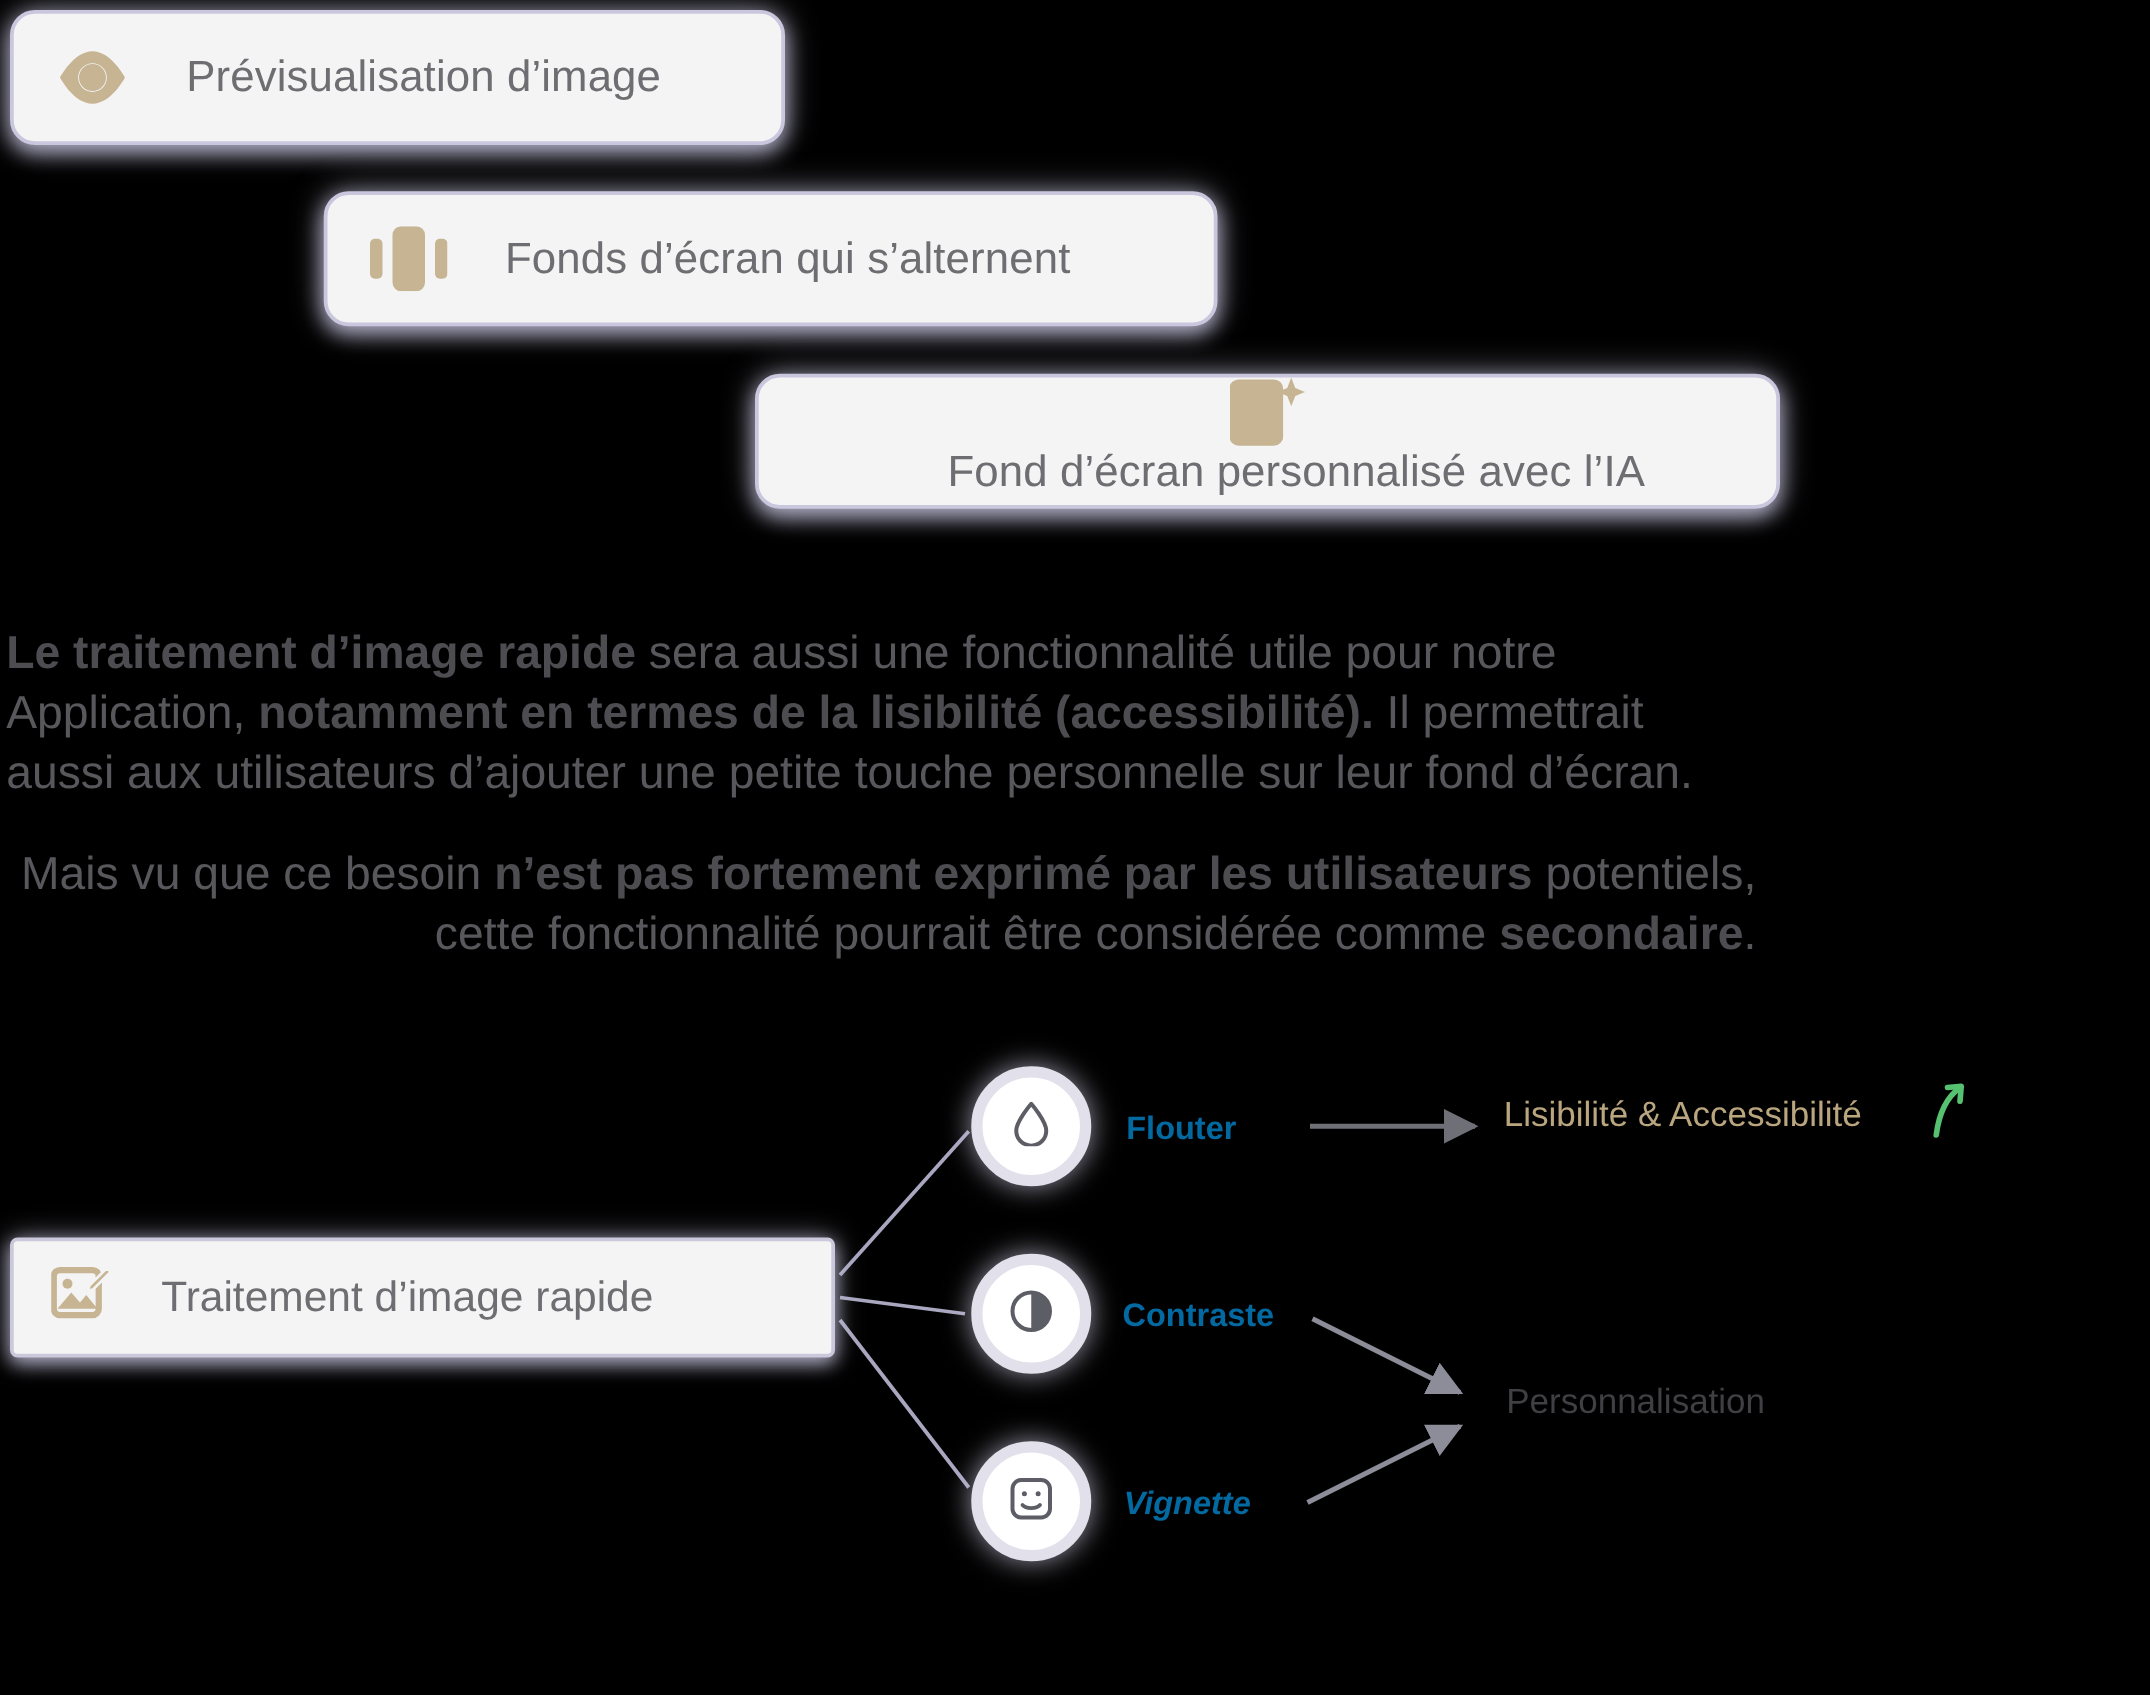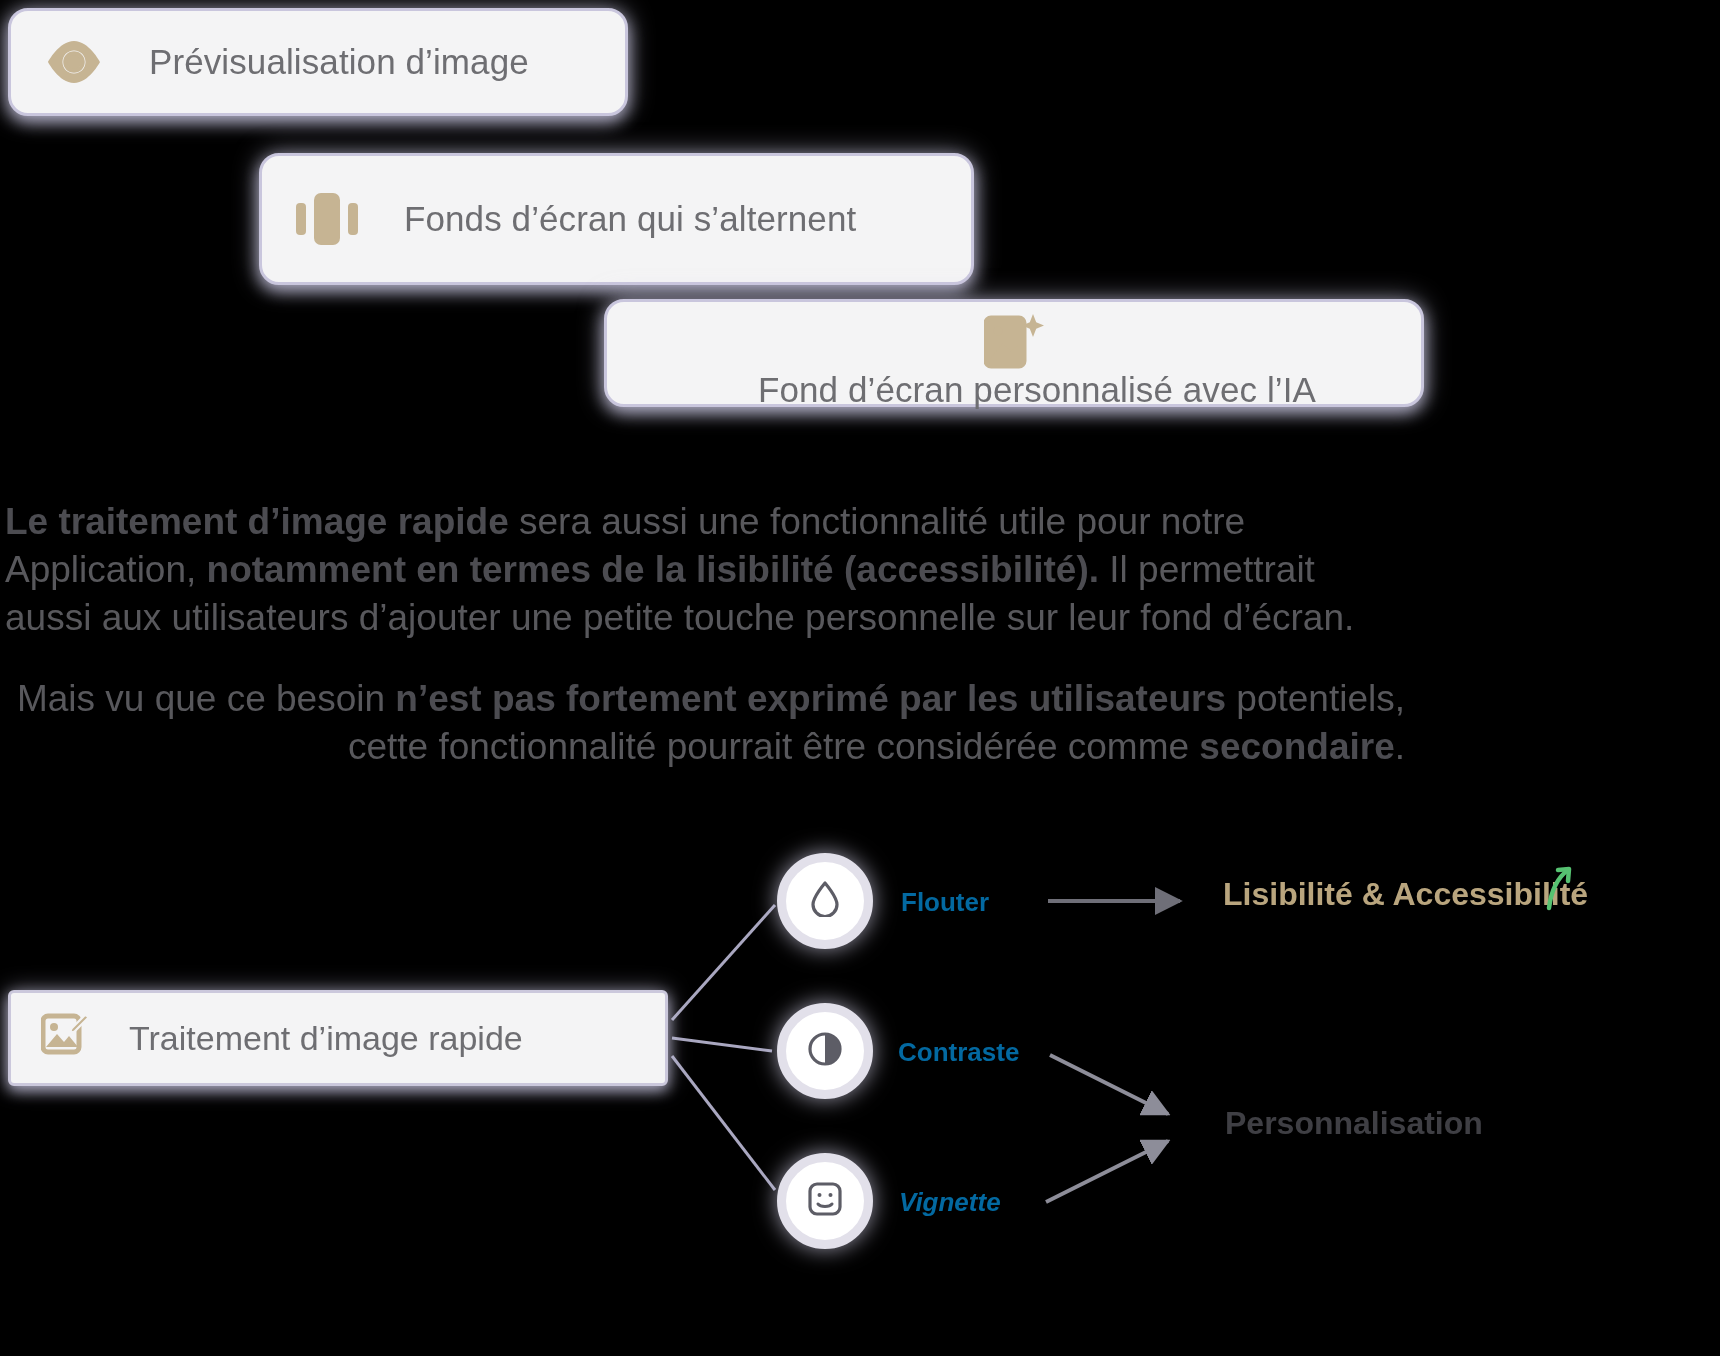--- a/index.html
+++ b/index.html
@@ -14,33 +14,33 @@
   
   .card {
     position: absolute;
     display: flex;
     align-items: center;
     background: #f4f4f5;
     border: 3px solid #c9c6dd;
     border-radius: 20px;
     box-shadow: 0 6px 16px rgba(190,188,214,0.85),
                 0 0 26px rgba(200,198,222,0.55);
-    padding: 12px 34px;
+    padding: 0 34px;
   }
   .card .ico { flex: 0 0 auto; display:flex; align-items:center; justify-content:center; }
   .card .lbl {
     font-size: 35px;
     color: #6e6e72;
     letter-spacing: .1px;
     white-space: nowrap;
   }
 
   #card-1 { left: 8px;   top: 8px;   width: 620px; height: 108px; }
   #card-1 .lbl { margin-left: 46px; }
-  #card-2 { left: 259px; top: 153px; width: 715px; height: 132px; }
+  #card-2 { left: 259px; top: 153px; width: 715px; height: 108px; }
   #card-2 .lbl { margin-left: 46px; }
   #card-3 { left: 604px; top: 299px; width: 820px; height: 108px; flex-direction: column; }
   #card-3 .lbl { margin-left: 46px; }
 
   
   .copy {
     position: absolute;
     left: 5px;
     width: 1400px;
     font-size: 37px;
@@ -88,24 +88,23 @@
     font-weight: 700;
     color: #0369a1;
     white-space: nowrap;
   }
   #lbl-blur     { left: 901px; top: 57px; }
   #lbl-contrast { left: 898px; top: 207px; }
   #lbl-vign     { left: 899px; top: 357px; font-style: italic; }
 
   .outcome {
     position: absolute;
-    font-size: 32px;
-    font-weight: 700;
+    font-size: 28px;
+    font-weight: 400;
     white-space: nowrap;
-    margin-left: 20px;
   }
   #out-1 { left: 1203px; top: 46px; color: #b9a57e; }
   #out-2 { left: 1205px; top: 275px; color: #3f3f44; }
 
   #growth-icon { position: absolute; left: 1541px; top: 36px; }
 
   .icon-tan { fill: #c6b493; }
 </style>
 </head>
 <body>

